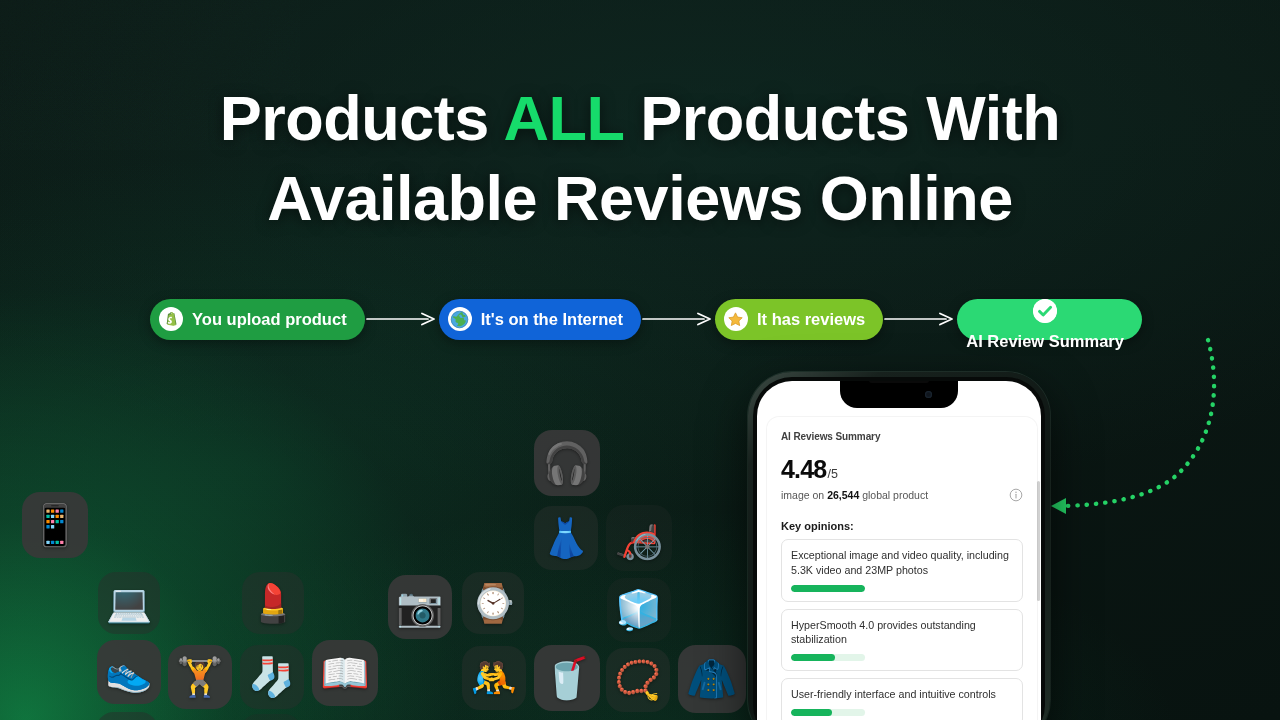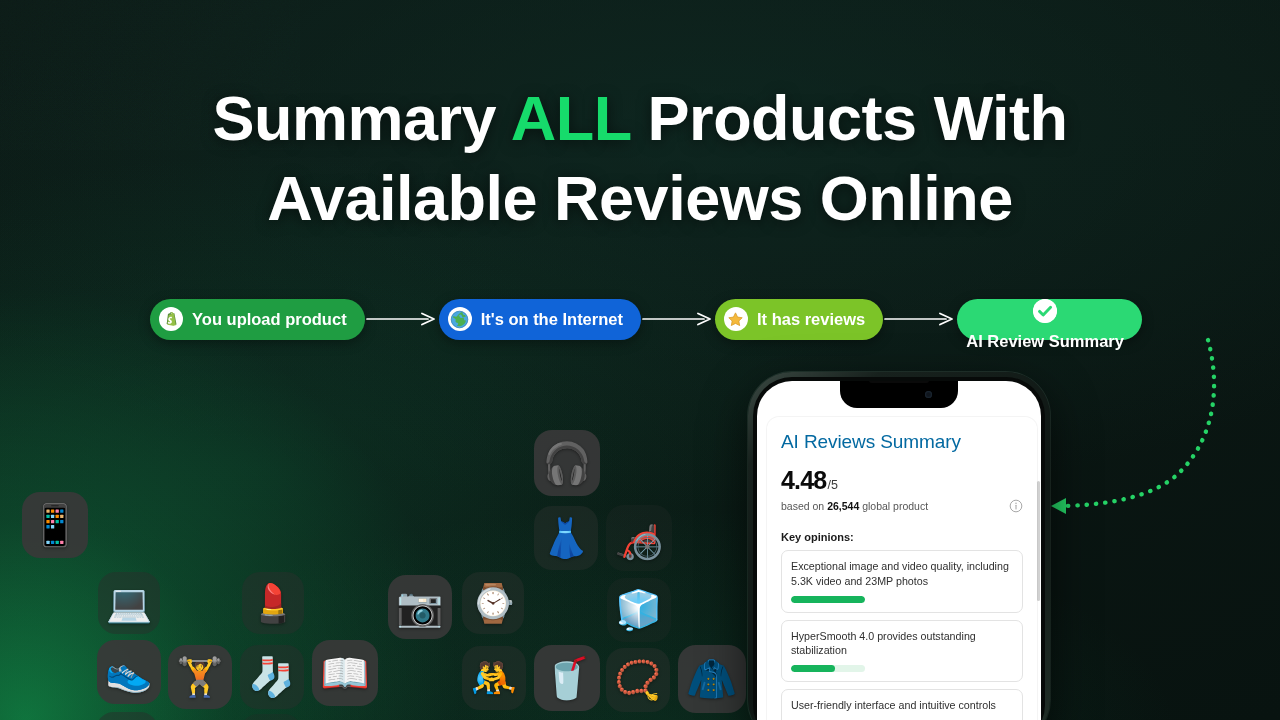--- a/index.html
+++ b/index.html
@@ -101,21 +101,21 @@
     position:absolute;left:50%;top:-3px;transform:translateX(-50%);
     width:60px;height:5px;border-radius:3px;background:#0a0a0a;z-index:5;
   }
 
   .sheet{
     position:absolute;left:10px;right:4px;top:36px;bottom:0;
     background:#fff;border-radius:12px 12px 0 0;
     box-shadow:0 0 0 1px rgba(0,0,0,.045);
     padding:14px 14px 0 14px;box-sizing:border-box;overflow:hidden;
   }
-  .sum-title{font-size:19px;font-weight:normal;color:#0369a1;letter-spacing:-.1px;}
+  .sum-title{font-size:10px;font-weight:bold;color:#404040;letter-spacing:-.1px;}
   .score-row{display:flex;align-items:baseline;margin-top:13px;}
   .score{font-size:25px;font-weight:bold;color:#0b0b0b;letter-spacing:-.8px;}
   .score-den{font-size:12.5px;color:#3d3d3d;font-weight:normal;margin-left:1px;}
   .based{
     display:flex;align-items:center;justify-content:space-between;
     margin-top:4px;font-size:10.5px;color:#575757;
   }
   .based b{color:#111;font-weight:bold;}
   .info-ico{width:14px;height:14px;flex:0 0 auto;opacity:.55;}
   .keyop{margin-top:18px;font-size:11px;font-weight:bold;color:#1a1a1a;}
@@ -140,21 +140,21 @@
 
   <svg id="noise">
     <filter id="nz">
         <feTurbulence type="fractalNoise" baseFrequency="0.85" numOctaves="3" stitchTiles="stitch"></feTurbulence>
       </filter>
     <rect width="100%" height="100%" filter="url(#nz)"></rect>
   </svg>
 
   <div class="headline">
     <div>
-      <span>Summary </span><span class="hl-green">ALL</span><span> Products With</span>
+      <span>Products </span><span class="hl-green">ALL</span><span> Products With</span>
     </div>
     <div>Available Reviews Online</div>
   </div>
 
   <div class="flow">
 
     <div class="pill p-shopify" style="background: rgb(31, 157, 66);">
       <span class="ico">
         <svg width="19" height="19" viewBox="0 0 24 24">
           <path d="M15.6 4.2c-.2-.2-.5-.2-.7-.1l-.9.3c-.3-1-.9-2-2-2-.9 0-1.7.7-2.2 1.8-.9.2-1.6.5-1.7.5-.5.2-.5.2-.6.7C7.4 5.8 5.9 17.6 5.9 17.6l8.3 1.6 4.2-.9s-2.6-13.7-2.8-14.1zM12 3.2c.5 0 .9.5 1.1 1.3l-2.1.6c.3-1.1.8-1.9 1-1.9z" fill="#5a8e3f"></path>
@@ -299,21 +299,21 @@
 
           <div class="sum-title">AI Reviews Summary</div>
 
           <div class="score-row">
             <span class="score">4.48</span>
             <span class="score-den">/5</span>
           </div>
 
           <div class="based">
             <span>
-              <span>based on </span><b>26,544</b><span> global product</span>
+              <span>image on </span><b>26,544</b><span> global product</span>
             </span>
             <svg class="info-ico" viewBox="0 0 24 24">
               <circle cx="12" cy="12" r="10" fill="none" stroke="#5d5d5d" stroke-width="1.7"></circle>
               <circle cx="12" cy="7.2" r="1.25" fill="#5d5d5d"></circle>
               <path d="M12 10.6 V17" stroke="#5d5d5d" stroke-width="1.8" stroke-linecap="round"></path>
             </svg>
           </div>
 
           <div class="keyop">Key opinions:</div>
 

